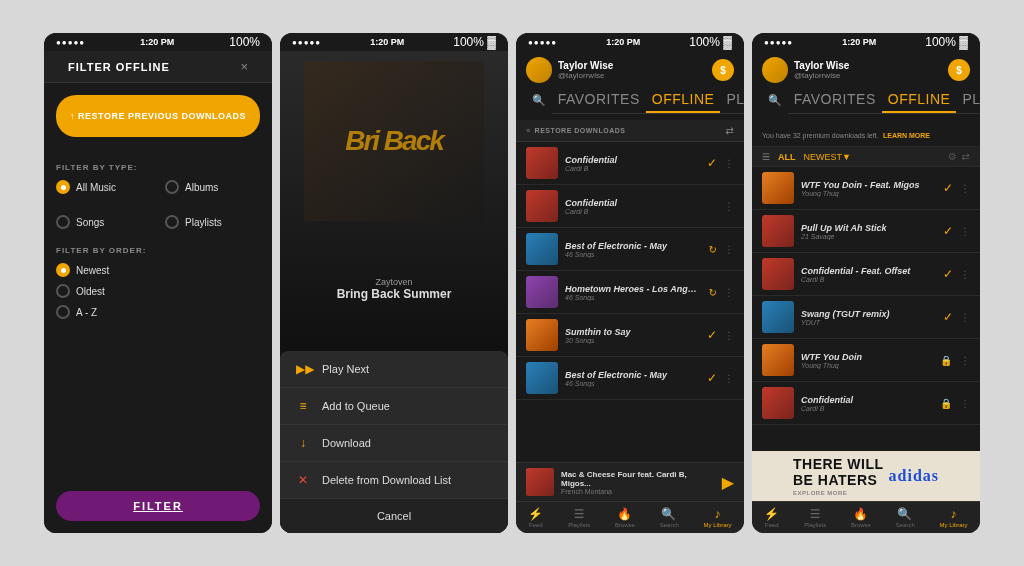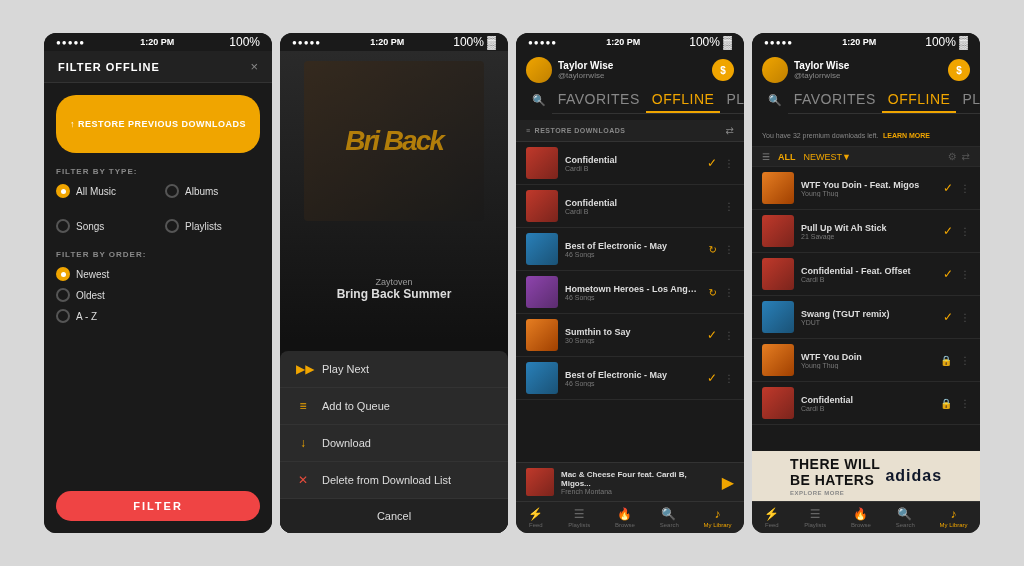--- a/index.html
+++ b/index.html
@@ -43,21 +43,21 @@
       background: #1a1a1a;
       height: 18px;
     }
     .status-bar .dots { letter-spacing: 1px; font-size: 8px; }
     .status-bar .time { font-weight: 600; }
     .status-bar .right { display: flex; gap: 3px; align-items: center; font-size: 12px; }
 
     
     .screen1-header {
       background: #222;
-      padding: 8px 14px;
+      padding: 8px 24px;
       display: flex;
       justify-content: space-between;
       align-items: center;
       border-bottom: 1px solid #333;
     }
     .screen1-title {
       color: #fff;
       font-size: 11px;
       font-weight: 700;
       letter-spacing: 1px;
@@ -69,30 +69,30 @@
     .screen1-body {
       padding: 12px;
       flex: 1;
       background: #1a1a1a;
     }
     .restore-btn {
       background: #f0a500;
       color: #fff;
       border: none;
       border-radius: 20px;
-      padding: 24px 12px;
+      padding: 16px 12px;
       font-size: 9px;
       font-weight: 700;
       letter-spacing: 0.5px;
       width: 100%;
       display: flex;
       align-items: center;
       justify-content: center;
       gap: 5px;
-      margin-bottom: 14px;
+      margin-bottom: 26px;
     }
     .section-label {
       color: #888;
       font-size: 8px;
       font-weight: 700;
       letter-spacing: 1px;
       margin-bottom: 8px;
       margin-top: 10px;
     }
     .radio-row {
@@ -128,30 +128,31 @@
     .radio-grid {
       display: grid;
       grid-template-columns: 1fr 1fr;
       gap: 14px;
     }
     .filter-btn-wrap {
       padding: 12px;
       background: #1a1a1a;
     }
     .filter-btn {
-      background: #ef4444;
+      background: #701a75;
       color: #fff;
       border: none;
       border-radius: 20px;
       padding: 9px;
       font-size: 11px;
       font-weight: 700;
       letter-spacing: 2px;
       width: 100%;
       text-align: center;
+      text-decoration: underline;
     }
 
     
     .screen2-bg {
       flex: 1;
       background: #111;
       position: relative;
       overflow: hidden;
     }
     .screen2-album-art {
@@ -319,21 +320,21 @@
       width: 32px;
       height: 32px;
       border-radius: 3px;
       background: #333;
       flex-shrink: 0;
     }
     .song-thumb.red { background: linear-gradient(135deg, #c0392b, #7b241c); }
     .song-thumb.blue { background: linear-gradient(135deg, #2980b9, #1a5276); }
     .song-thumb.purple { background: linear-gradient(135deg, #8e44ad, #5b2c6f); }
     .song-thumb.orange { background: linear-gradient(135deg, #e67e22, #a04000); }
-    .song-info { flex: 1; min-width: 0; }
+    .song-info { flex: 1; min-width: 0; font-style: italic; }
     .song-name { color: #ddd; font-size: 9px; font-weight: 600; white-space: nowrap; overflow: hidden; text-overflow: ellipsis; }
     .song-sub { color: #777; font-size: 7px; white-space: nowrap; overflow: hidden; text-overflow: ellipsis; }
     .song-action { color: #f0a500; font-size: 12px; margin-left: auto; }
     .dots-menu { color: #555; font-size: 10px; }
     .bottom-nav {
       display: flex;
       justify-content: space-around;
       padding: 5px 0;
       background: #222;
       border-top: 1px solid #333;
@@ -398,24 +399,24 @@
       justify-content: center;
       font-size: 8px;
       color: #333;
       font-weight: 900;
       letter-spacing: 0.5px;
       gap: 5px;
       flex-shrink: 0;
     }
     .ad-text-main { font-size: 14px; font-weight: 900; color: #111; }
     .adidas-logo {
-      font-family: Liberation Sans, sans-serif;
+      font-family: Liberation Serif, serif;
       font-size: 16px;
       font-weight: 900;
-      color: #0f172a;
+      color: #1d4ed8;
       letter-spacing: 1px;
     }
   </style>
 </head>
 <body>
 
 <div class="screenshots-container">
 
   <div class="phone-screen">
 

